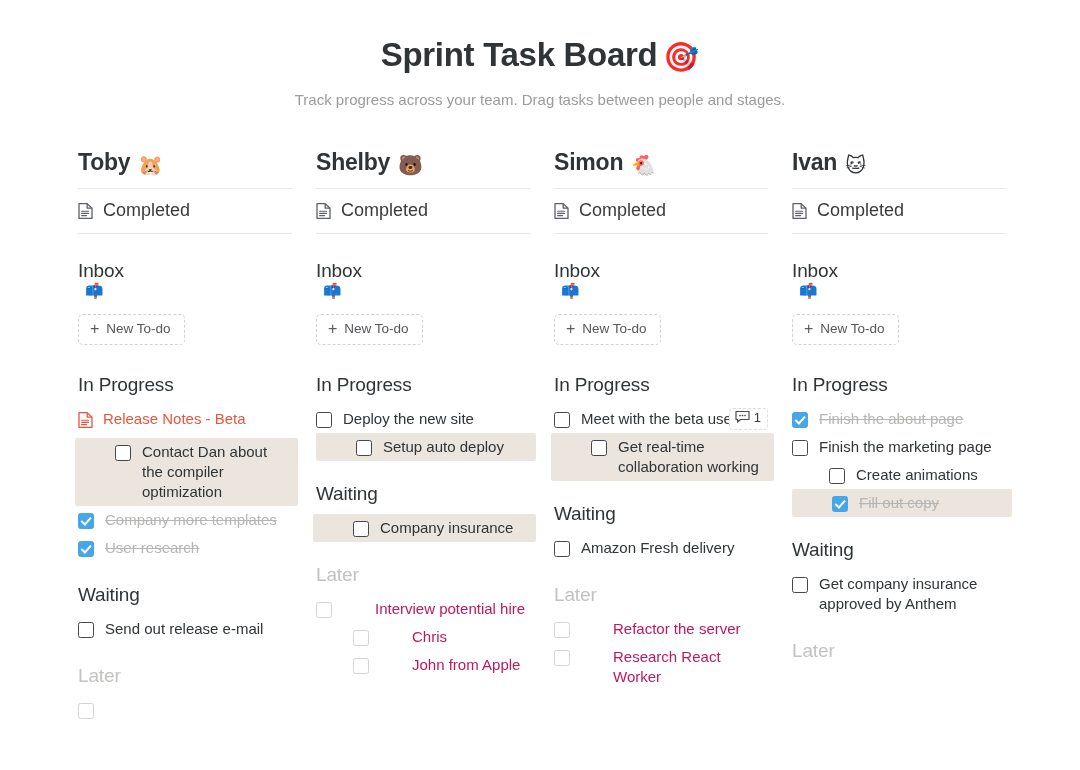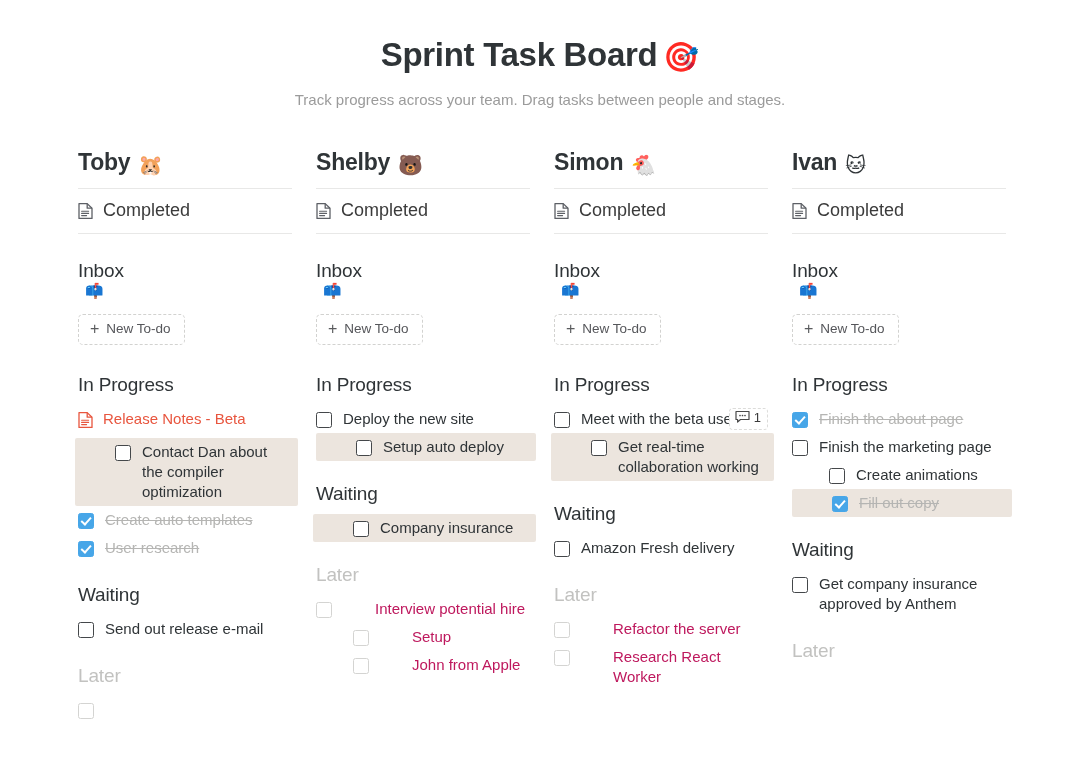--- a/index.html
+++ b/index.html
@@ -232,21 +232,21 @@
                 <path d="M3.6 9.2h7M3.6 11.4h7M3.6 13.6h5" stroke="#e8553e" stroke-width="1.1" stroke-linecap="round"></path>
               </svg></span>
             <span class="task-text">Release Notes - Beta</span>
           </div>
           <div class="task hl">
             <span class="cb"></span>
             <span class="task-text">Contact Dan about the compiler optimization</span>
           </div>
           <div class="task done">
             <span class="cb checked"></span>
-            <span class="task-text">Create auto templates</span>
+            <span class="task-text">Company more templates</span>
           </div>
           <div class="task done">
             <span class="cb checked"></span>
             <span class="task-text">User research</span>
           </div>
         </div><div class="section-title sec-gap-sm">
           <span>Waiting</span>
         </div><div class="tasks">
           <div class="task">
             <span class="cb"></span>
@@ -297,21 +297,21 @@
           </div>
         </div><div class="section-title muted sec-gap-sm">
           <span>Later</span>
         </div><div class="tasks">
           <div class="task muted">
             <span class="cb light"></span>
             <span class="task-text">Interview potential hire</span>
           </div>
           <div class="task indent muted">
             <span class="cb light"></span>
-            <span class="task-text">Setup</span>
+            <span class="task-text">Chris</span>
           </div>
           <div class="task indent muted">
             <span class="cb light"></span>
             <span class="task-text">John from Apple</span>
           </div>
         </div></div>
       <div class="column"><div class="col-head">
           <span>Simon</span>
           <span class="name-emoji">🐔</span>
         </div><div class="completed-row">

